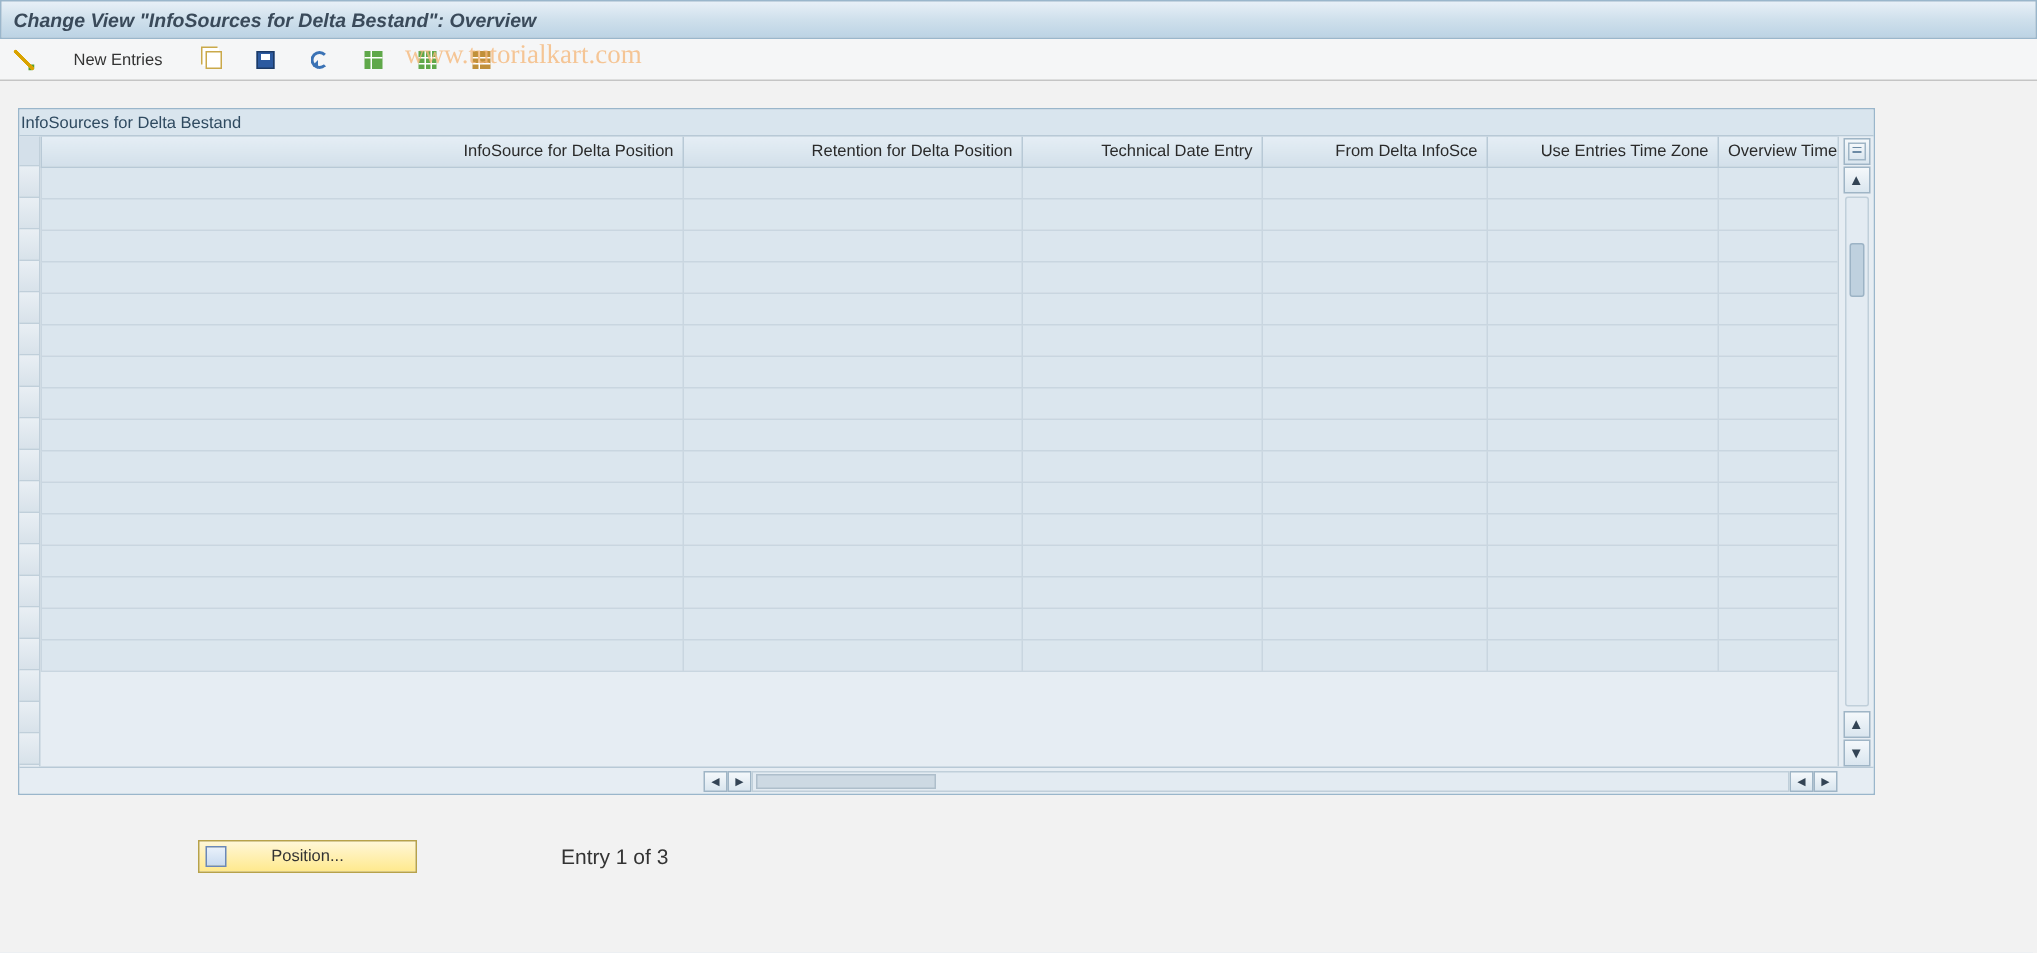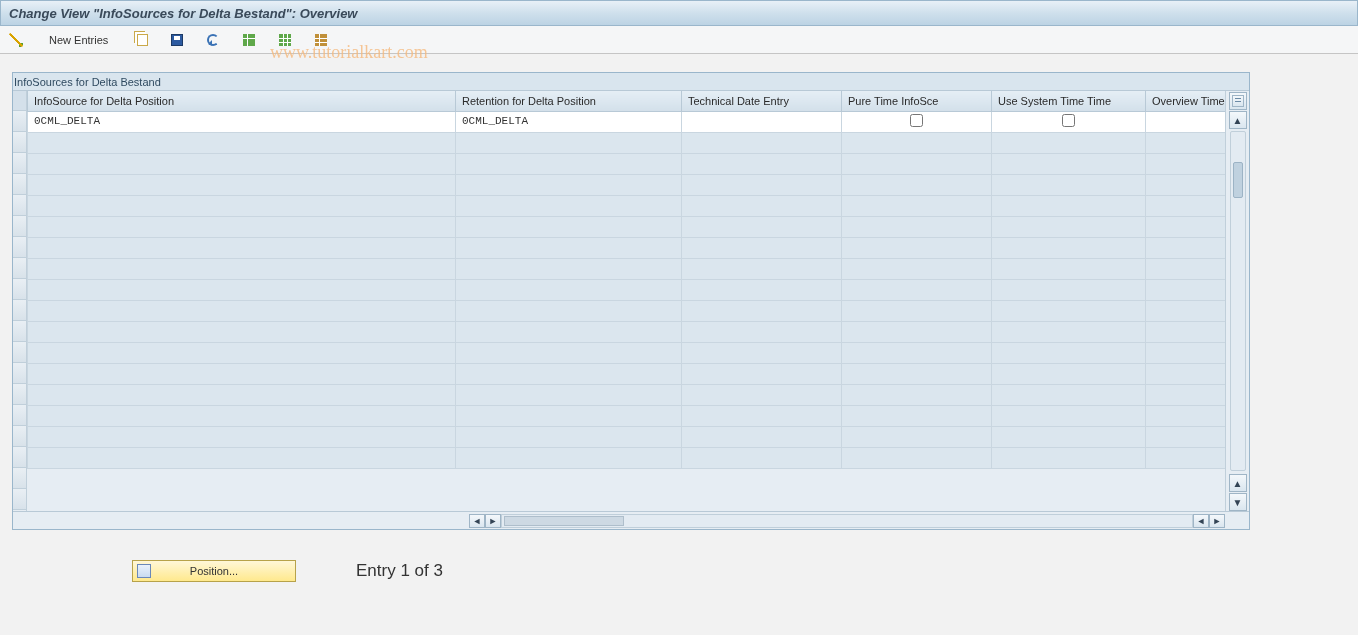--- a/index.html
+++ b/index.html
@@ -51,21 +51,21 @@
     padding: 0 6px;
     display: inline-flex;
     align-items: center;
     cursor: pointer;
     border:1px solid transparent;
     border-radius:2px;
   }
   .watermark {
     position: absolute;
     left: 270px;
-    top: 16px;
+    top: 0;
     font-size: 18px;
     color: #f5b97d;
     font-family: Georgia, serif;
     opacity: 0.8;
     pointer-events: none;
   }
   .content-wrap {
     padding: 18px 12px 0 12px;
   }
   .grid-panel {
@@ -107,21 +107,21 @@
   }
   .table {
     border-collapse: collapse;
     width: 1198px;
     table-layout: fixed;
   }
   .table th {
     background: linear-gradient(to bottom,#e5eef5,#d3e0ea);
     border: 1px solid #b8c9d6;
     border-top: none;
-    text-align: left;
+    text-align: right;
     font-weight: normal;
     padding: 3px 6px;
     height: 20px;
     font-size: 11px;
     color:#2a2a2a;
     white-space:nowrap;
     overflow:hidden;
   }
   .table td {
     border: 1px solid #c9d6e0;
@@ -198,37 +198,37 @@
   }
   .hscroll-thumb { position:absolute; left:2px; top:1px; bottom:1px; width:120px; background:#cdd9e3; border:1px solid #aebecb;}
   .footer {
     display:flex;
     align-items:center;
     margin-top:30px;
     padding-left:120px;
     gap: 60px;
   }
   .pos-btn {
-    width:164px; height:22px;
+    width:146px; height:22px;
     background:linear-gradient(#fff7d8,#ffe98d);
     border:1px solid #b7a24a;
     display:flex;align-items:center;justify-content:center;
     gap:8px;
     cursor:pointer;
     font-size:11px;
     color:#333;
     position:relative;
   }
   .pos-btn .pos-icon {
     position:absolute; left:4px; top:3px;
     width:14px;height:14px;
     border:1px solid #6a88b9;
     background:linear-gradient(#e9f1fb,#c9dbf0);
   }
-  .entry-lbl { font-size:17px; color:#333; }
+  .entry-lbl { font-size:14px; color:#333;margin-left:36px; }
   
   .ico { width:14px;height:14px;display:inline-block; }
   .ico-pencil {
     background:
       linear-gradient(45deg, transparent 45%, #d9a300 45%, #d9a300 55%, transparent 55%),
       linear-gradient(45deg, #5aa02c 0%, #5aa02c 100%);
     background-size: 14px 14px, 4px 4px;
     background-position: 0 0, 10px 10px;
     background-repeat:no-repeat;
     border-radius:2px;
@@ -317,43 +317,27 @@
               <col style="width:160px">
               <col style="width:150px">
               <col style="width:154px">
               <col style="width:80px">
           </colgroup>
           <thead>
             <tr>
               <th>InfoSource for Delta Position</th>
               <th>Retention for Delta Position</th>
               <th>Technical Date Entry</th>
-              <th>Pure Time InfoSce</th>
-              <th>Use System Time Time</th>
+              <th>From Delta InfoSce</th>
+              <th>Use Entries Time Zone</th>
               <th>Overview Time</th>
             </tr>
           </thead>
           <tbody>
 
-              <tr class="data">
-                <td>
-                  <div class="cell-inner">0CML_DELTA</div>
-                </td>
-                <td>
-                  <div class="cell-inner">0CML_DELTA</div>
-                </td>
-                <td>
-                  <div class="cell-inner"></div>
-                </td>
-                <td class="chk-cell"><input type="checkbox" style=""></td>
-                <td class="chk-cell"><input type="checkbox" style=""></td>
-                <td>
-                  <div class="cell-inner"></div>
-                </td>
-              </tr>
               <tr>
                 <td></td>
                 <td></td>
                 <td></td>
                 <td></td>
                 <td></td>
                 <td></td>
               </tr>
               <tr>
                 <td></td>

